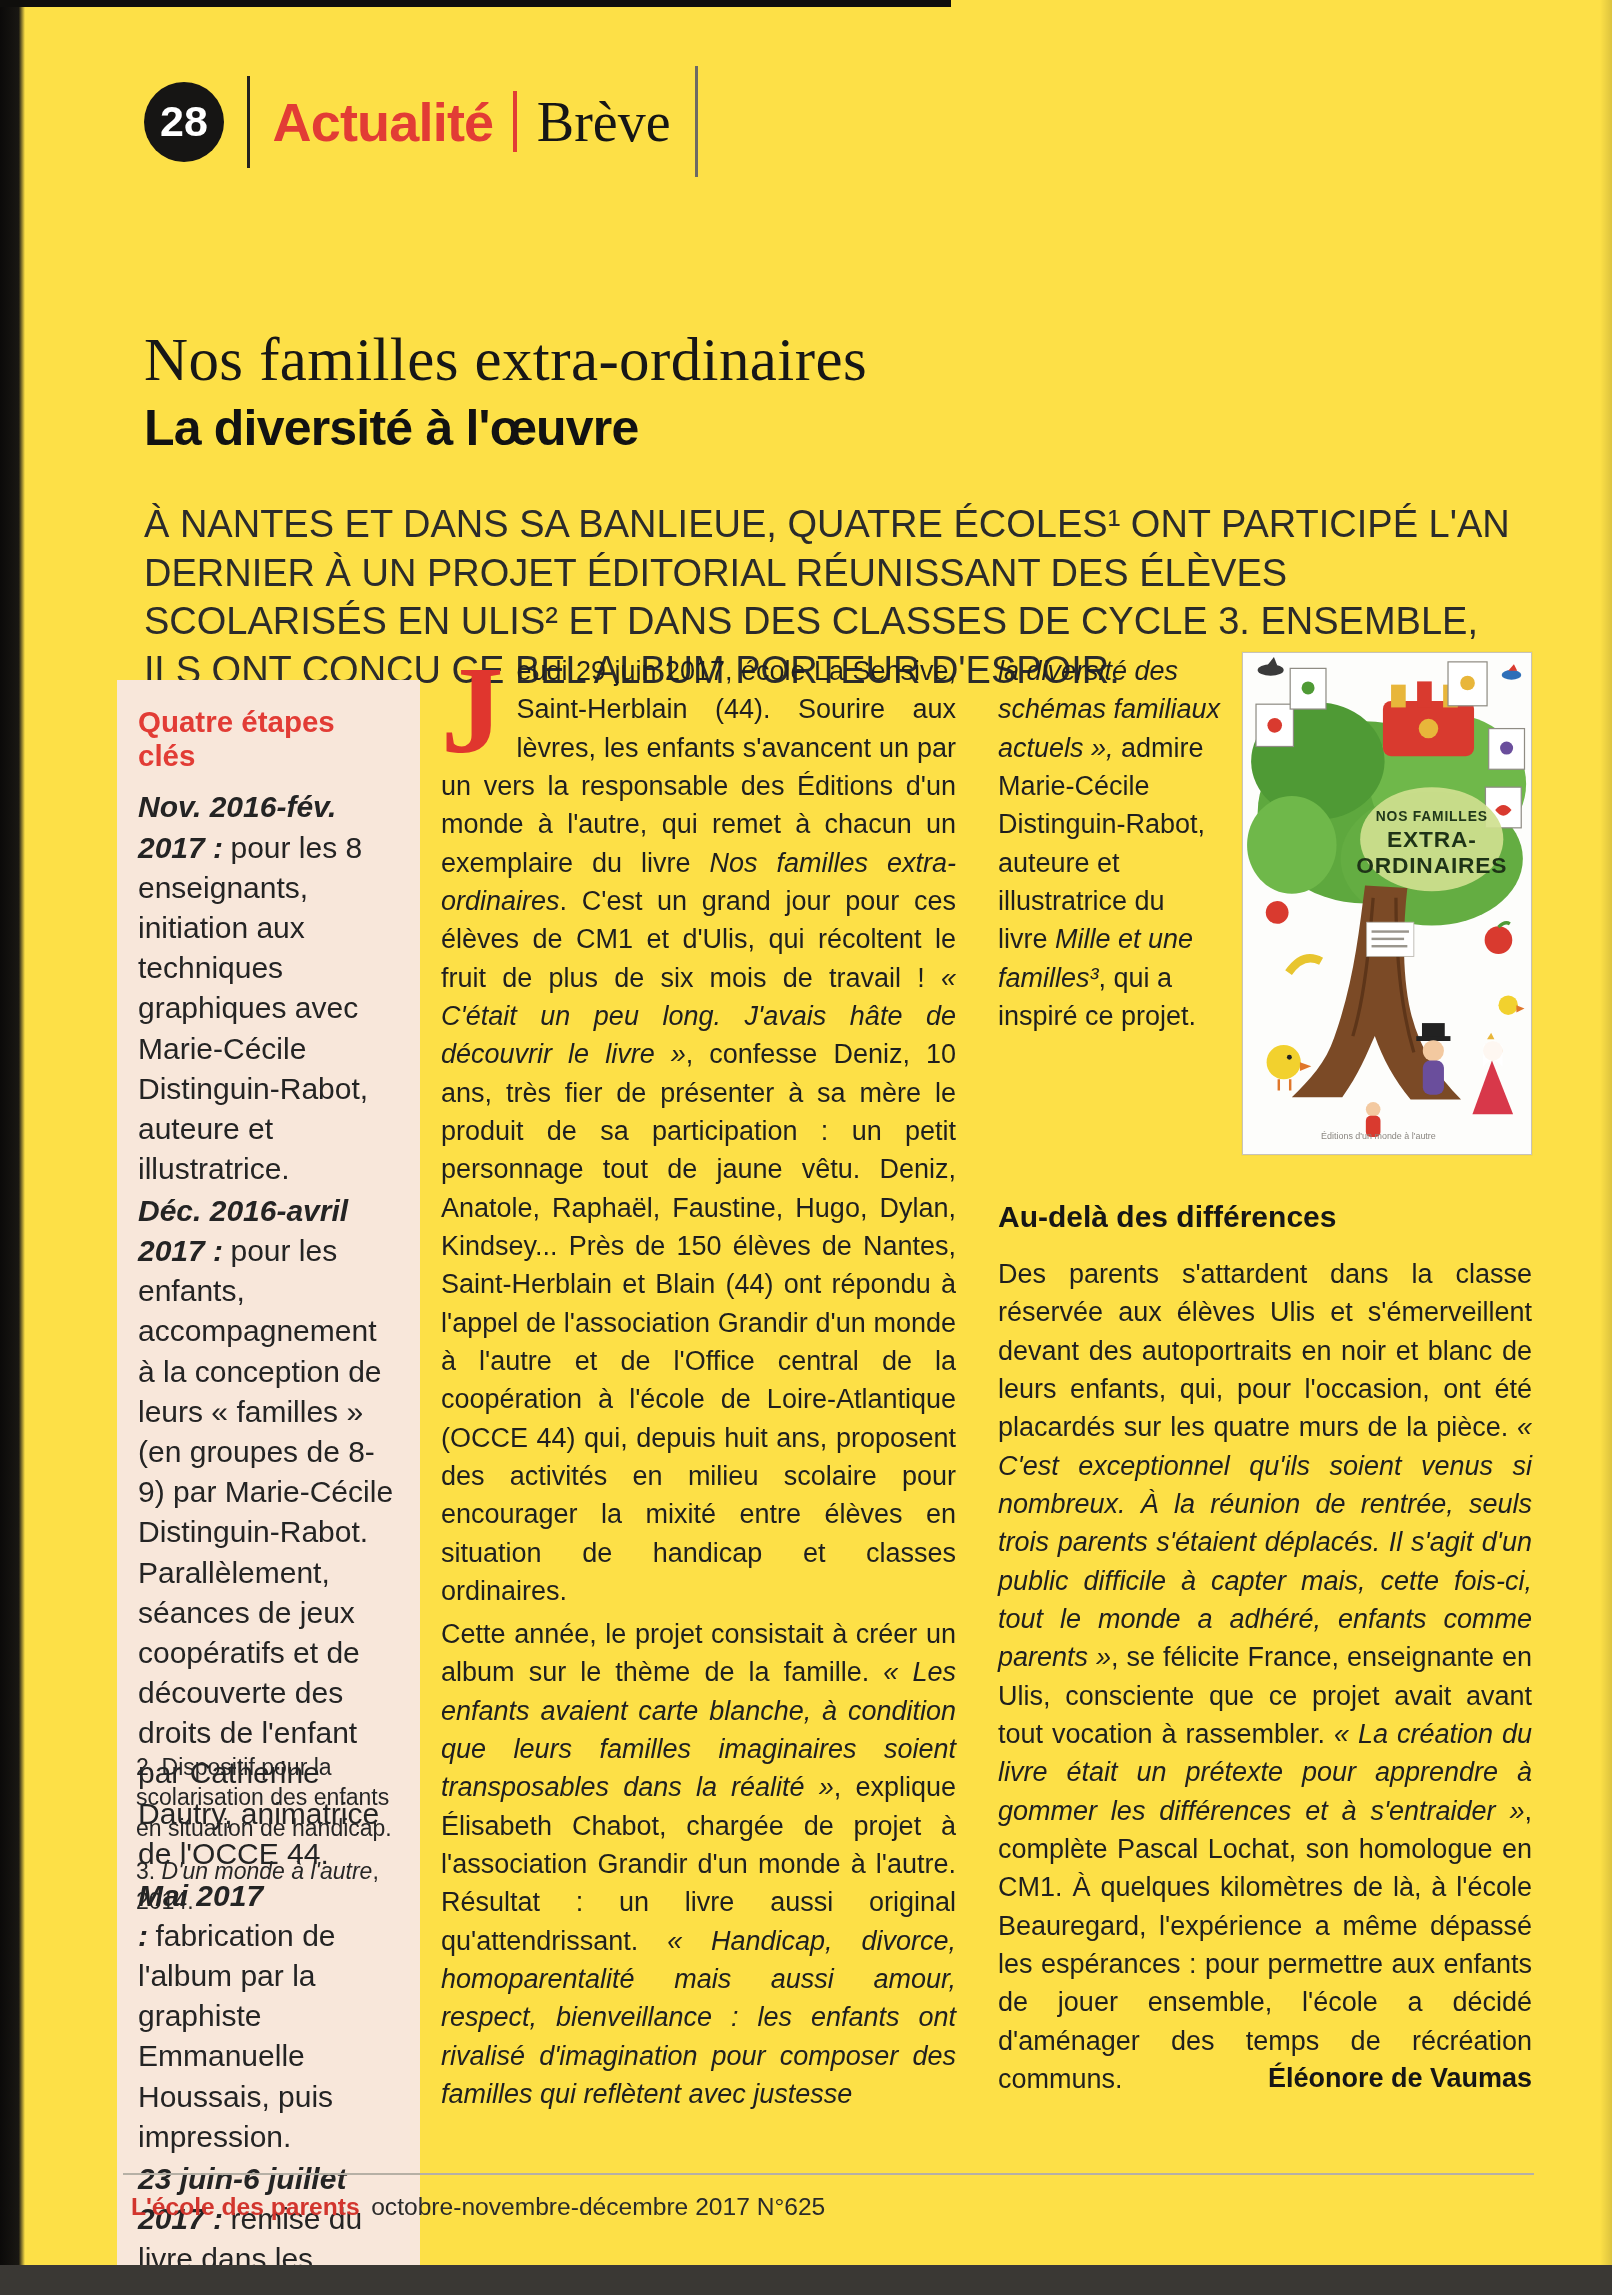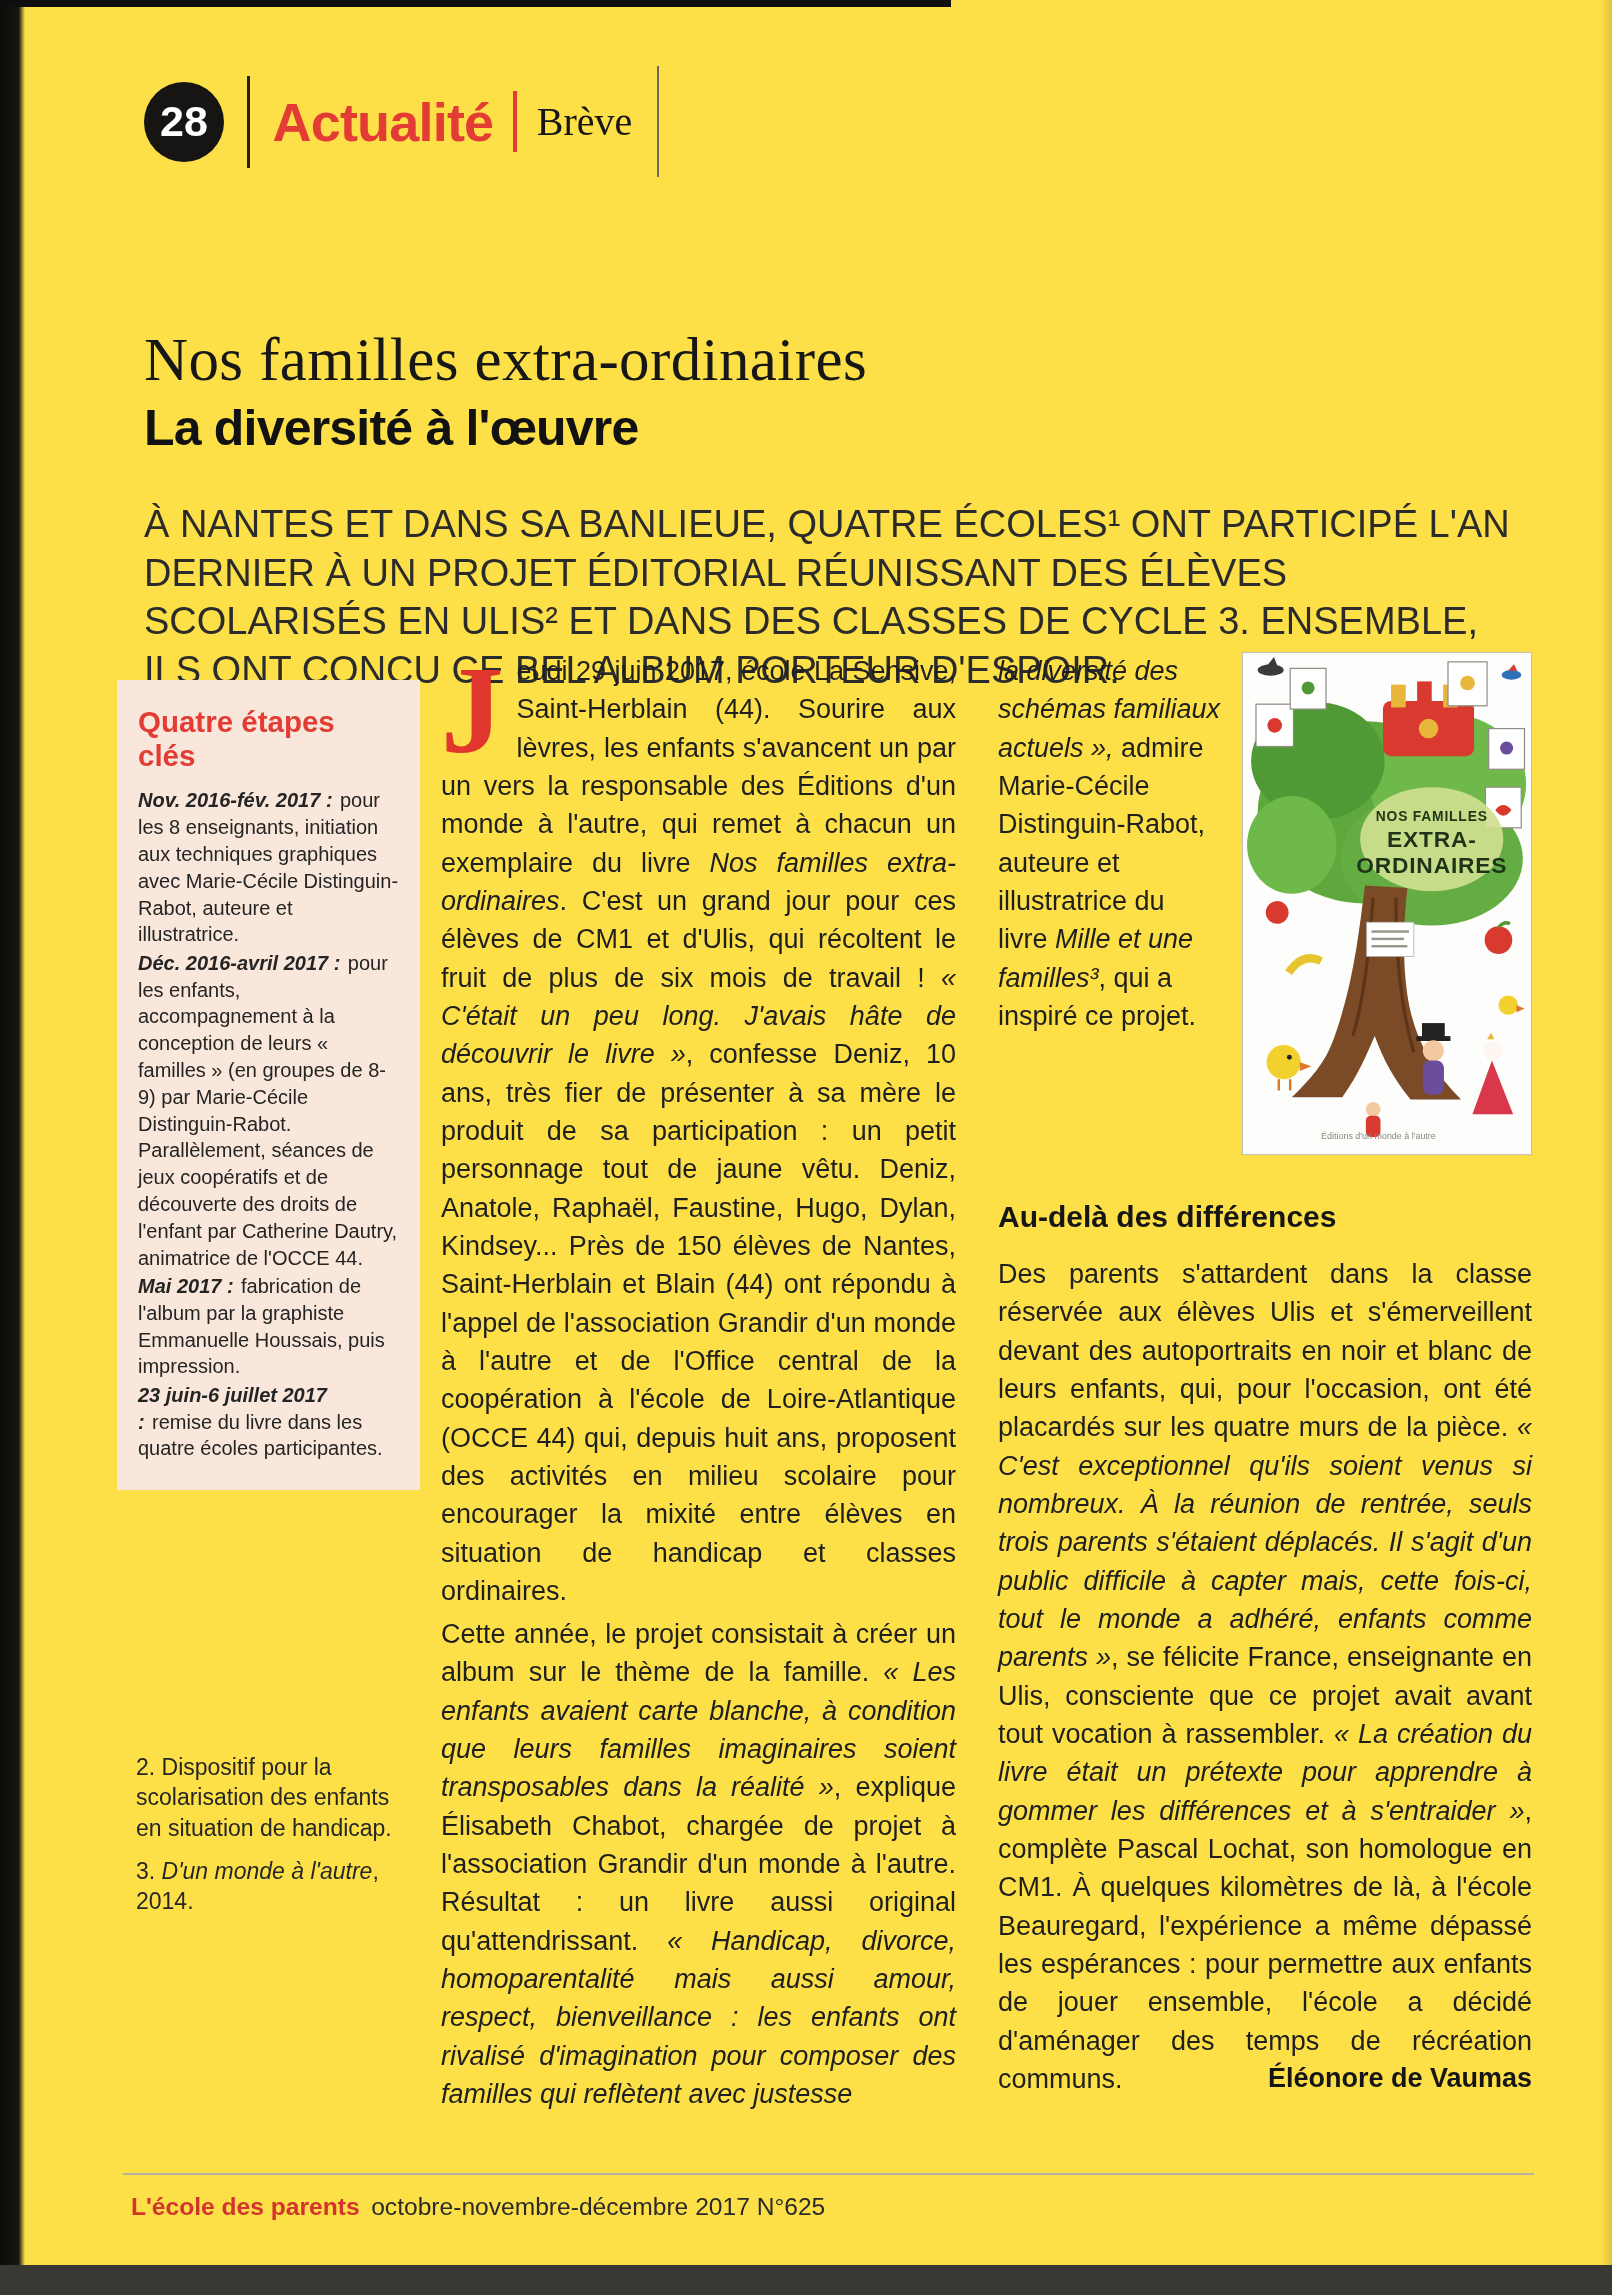--- a/index.html
+++ b/index.html
@@ -16,36 +16,36 @@
   .edge-right { position:absolute; right:0; top:0; width:13px; height:100%;
     background:linear-gradient(270deg, rgba(0,0,0,0.14), rgba(0,0,0,0)); }
 
   
   .header { position:absolute; left:144px; top:64px; display:flex; align-items:center; height:115px; }
   .pagenum-circle { width:80px; height:80px; border-radius:50%; background:#161514;
     color:#fff; font-size:43px; font-weight:bold; display:flex; align-items:center; justify-content:center; }
   .sep-dark { width:2.5px; height:92px; background:#23211e; margin:0 23px; }
   .section-label { color:#e23c35; font-size:54px; font-weight:bold; letter-spacing:-0.8px; }
   .sep-red { width:4.1px; height:61px; background:#e23c35; margin:0 19.7px; }
-  .subsection-label { font-family:"Liberation Serif", serif; font-size:40px; color:#161616; }
+  .subsection-label { font-family:"Liberation Serif", serif; font-size:56px; color:#161616; }
   .sep-gray { width:2.5px; height:111px; background:#6d6a64; margin-left:24.6px; }
 
   
   .kicker { position:absolute; left:144px; top:325px; font-family:"Liberation Serif", serif;
     font-size:61px; font-weight:400; color:#171717; letter-spacing:0.4px; }
   .main-title { position:absolute; left:144px; top:399px; font-size:50px; font-weight:bold;
     color:#121212; letter-spacing:-0.8px; }
   .standfirst { position:absolute; left:144px; top:500px; width:1387px;
     font-size:38px; line-height:1.28; color:#2b2b2b; }
 
   
   .sidebar-box { position:absolute; left:117px; top:680px; width:303px;
     background:#f8e7da; padding:24.6px 21px 28px 21px; }
   .sidebar-title { color:#e23c35; font-size:29.5px; font-weight:bold; margin-bottom:14.8px; }
-  .step { font-size:20px; line-height:1.34; color:#242424; }
+  .step { font-size:30px; line-height:1.34; color:#242424; }
   .step + .step { margin-top:1.6px; }
   .step-lead { font-weight:bold; font-style:italic; margin-right:7.4px; }
   .footnotes { position:absolute; left:136px; top:1752px; width:275px;
     font-size:23px; line-height:1.32; color:#262626; }
   .footnotes p + p { margin-top:13px; }
 
   
   .col-mid { position:absolute; left:441px; top:652px; width:515px;
     font-size:27px; line-height:1.42; color:#1f1f1f; }
   .col-mid p { text-align:justify; }

